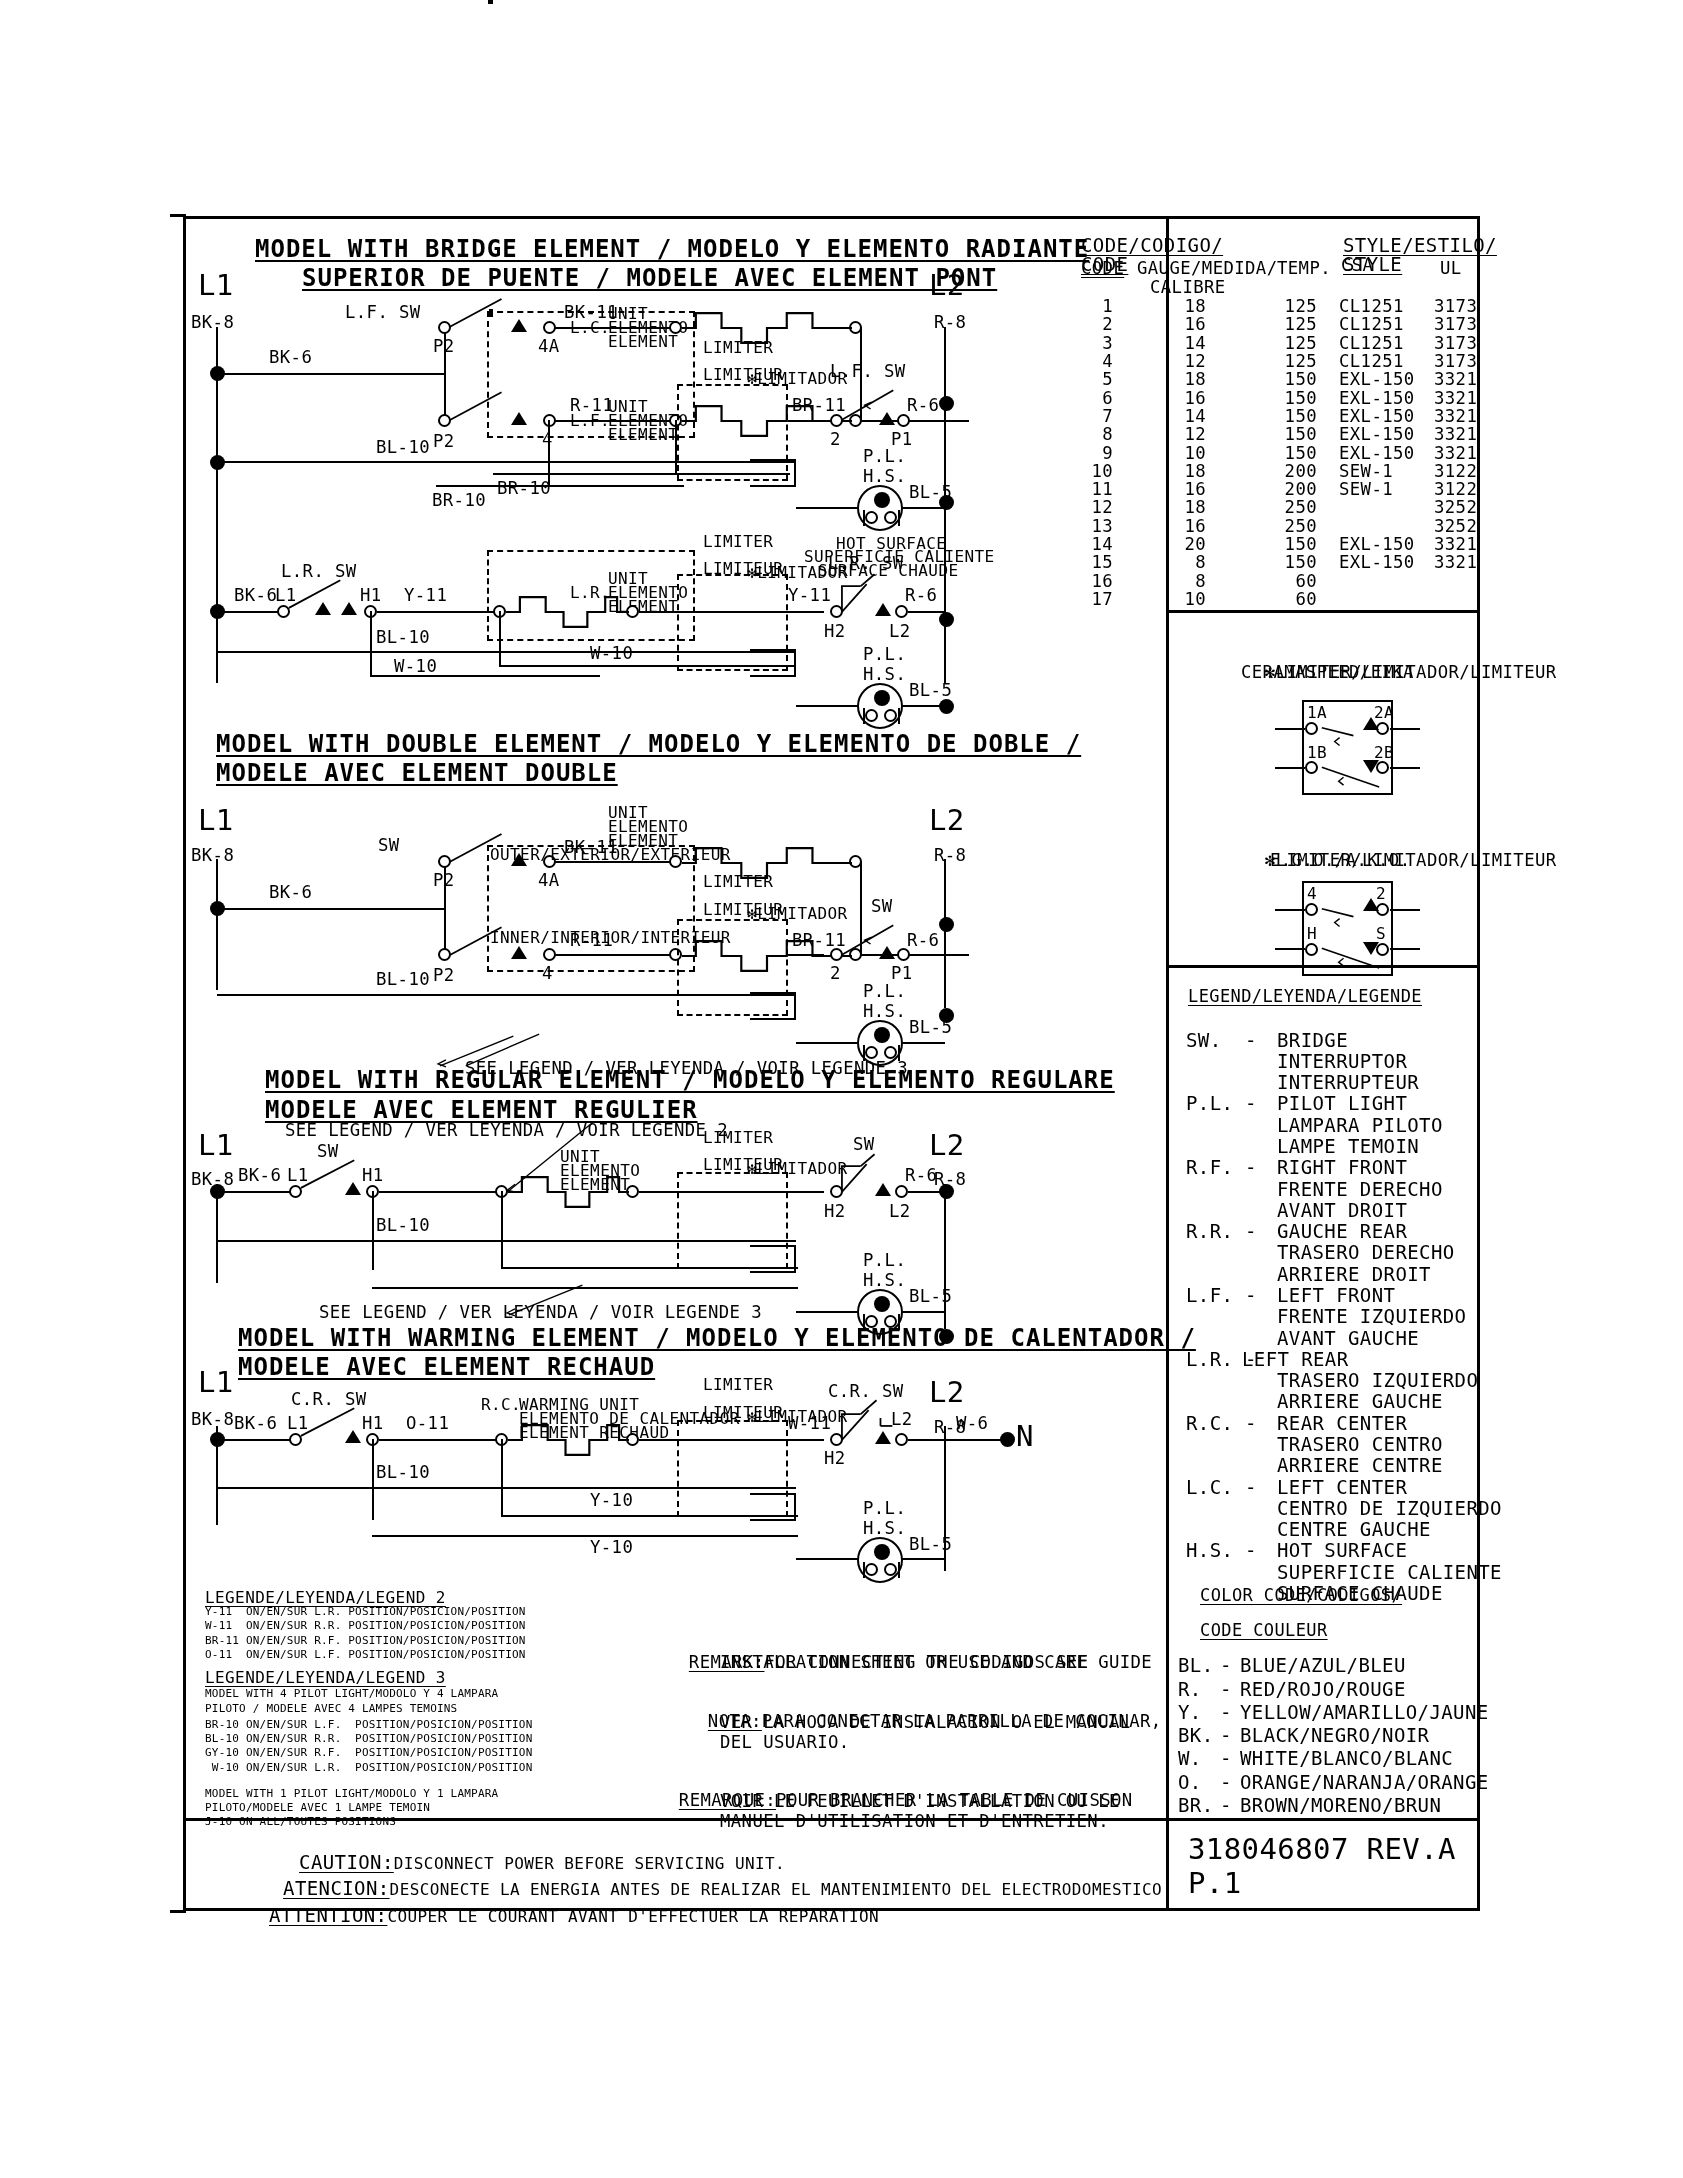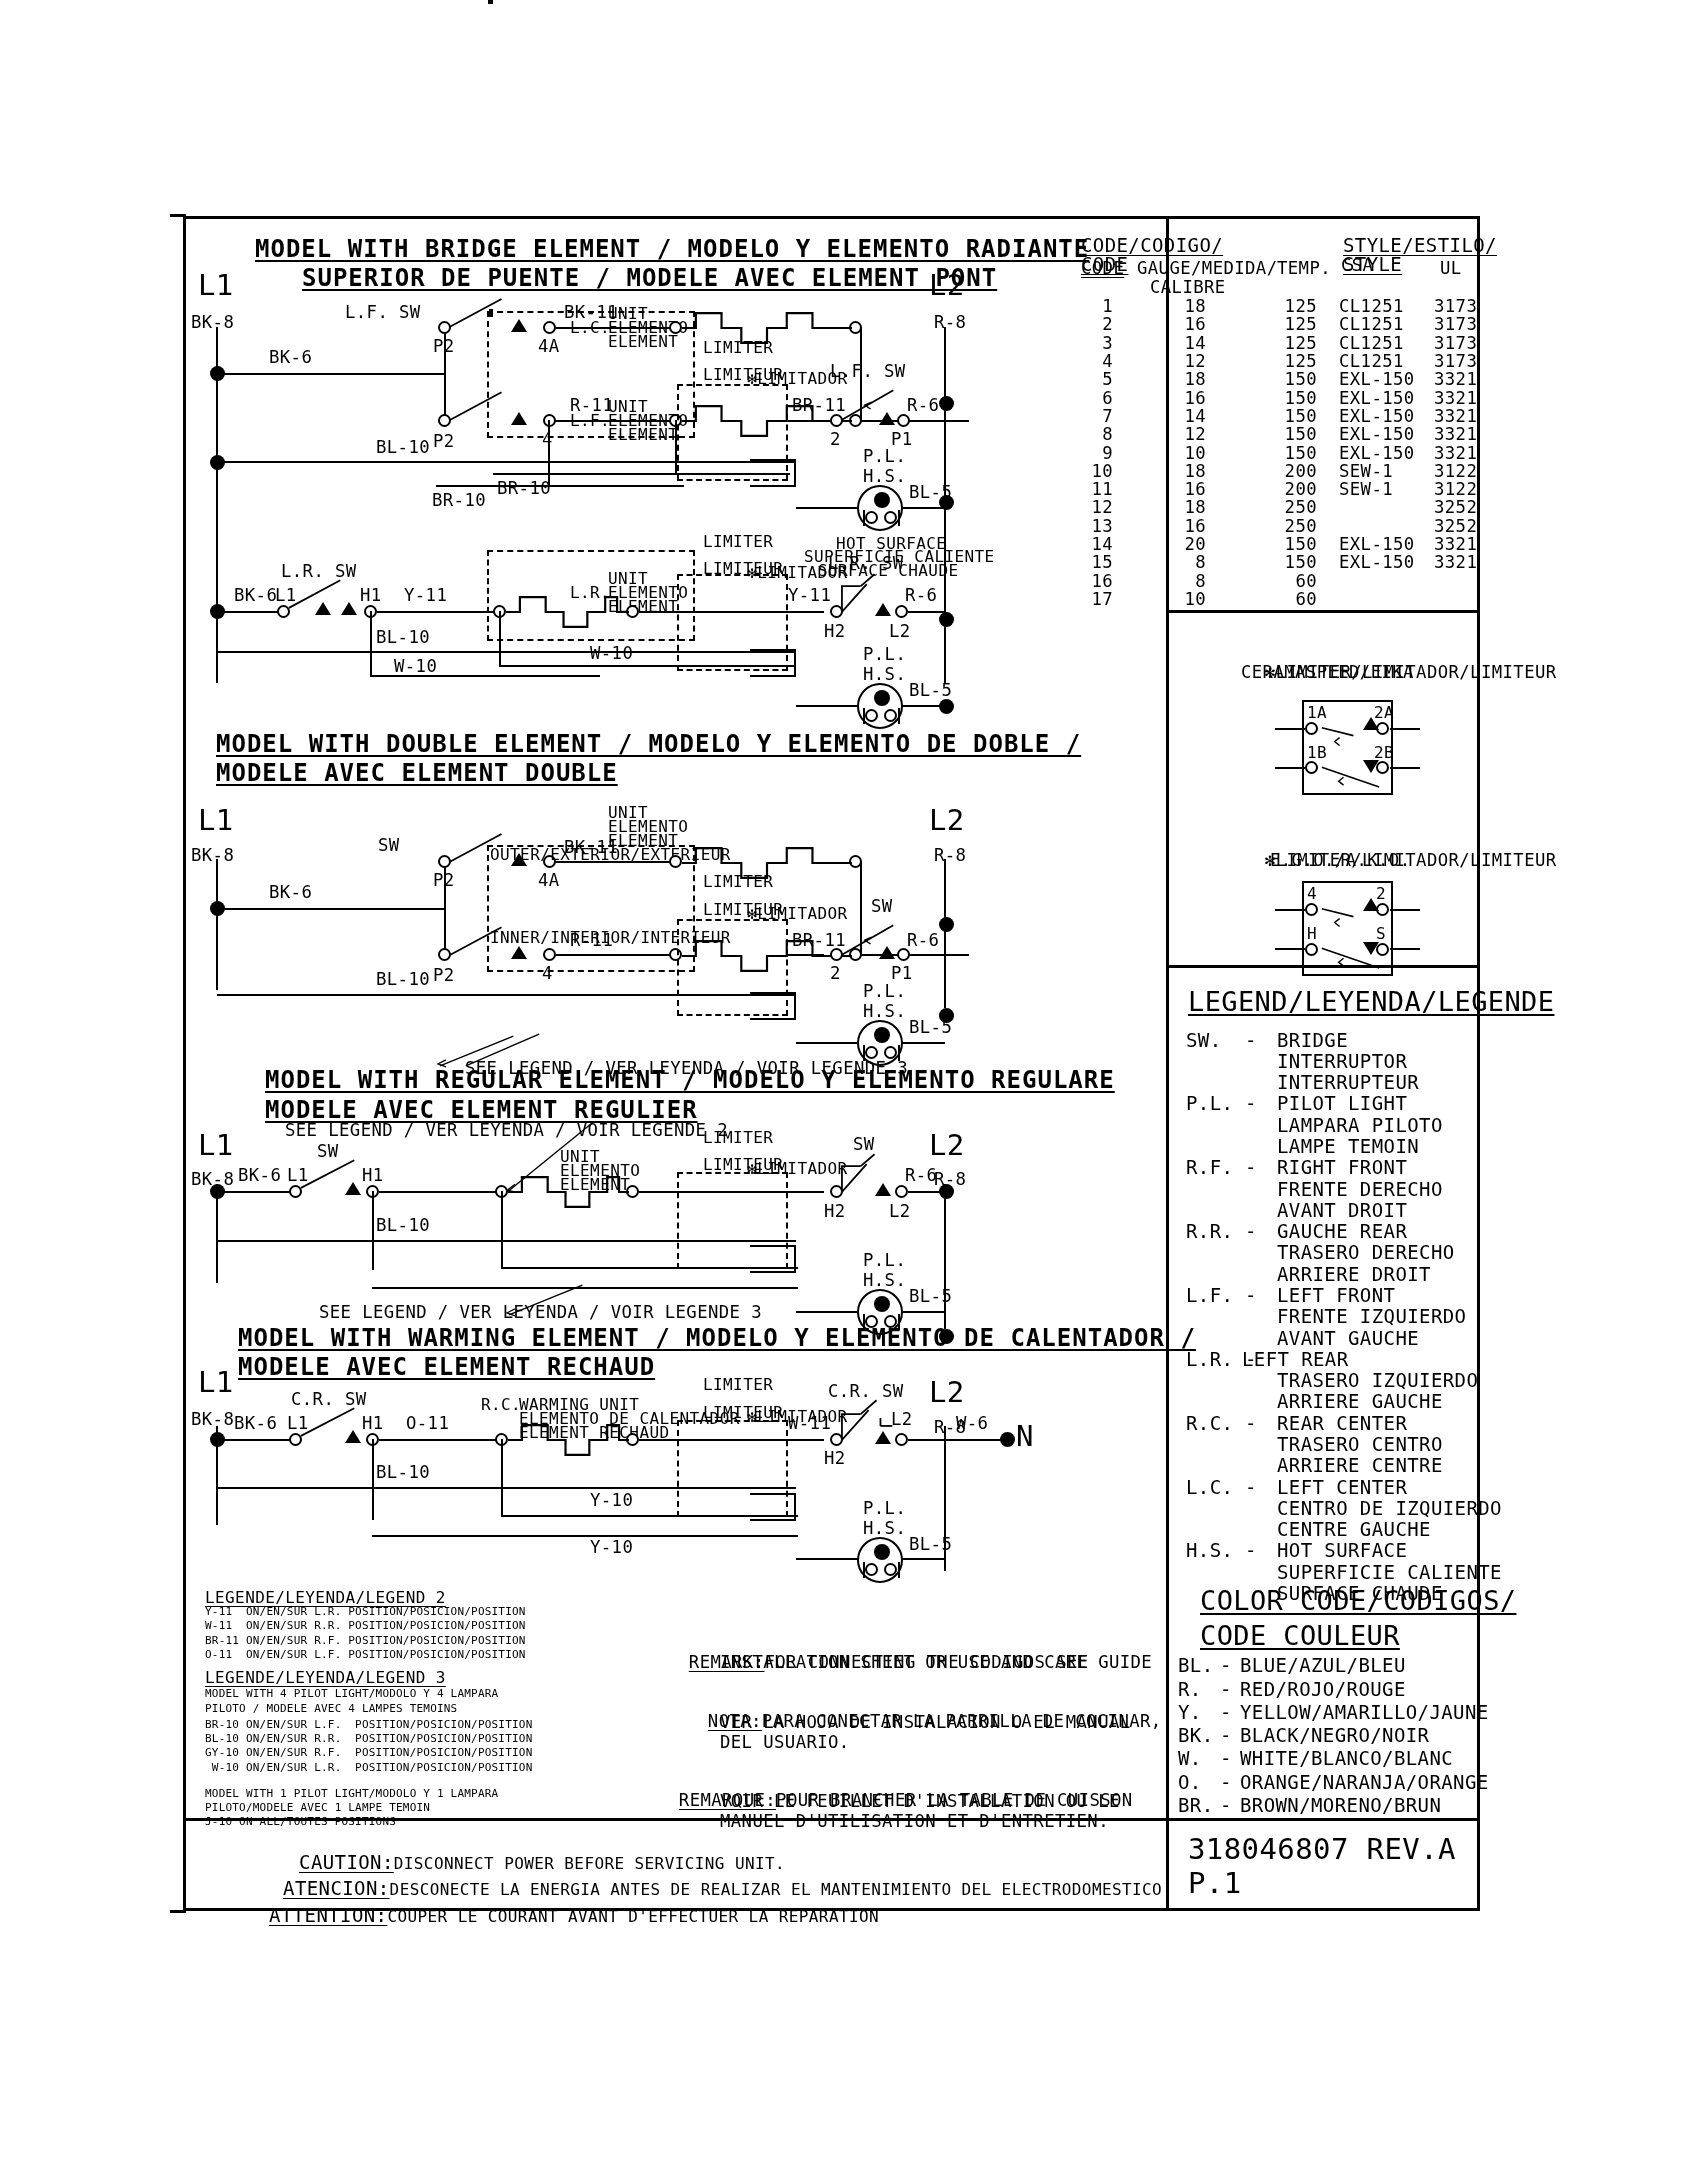--- a/index.html
+++ b/index.html
@@ -27,21 +27,21 @@
   .t {
     position:absolute;
     white-space:pre;
     font-family:"DejaVu Sans Mono", monospace;
     line-height:1.12;
     letter-spacing:0.4px;
   }
   .sz11 { font-size:16px; }
   .sz12 { font-size:17.3px; }
   .sz13 { font-size:19px; }
-  .sz14 { font-size:27px; }
+  .sz14 { font-size:17px; }
   .sz16 { font-size:24px; }
   .sz20 { font-size:29px; }
   .bold { font-weight:bold; letter-spacing:1px; }
   .ul   { text-decoration:underline; text-underline-offset:3px; }
   .tiny { font-size:11px; letter-spacing:0.2px; }
 
   
   .h { position:absolute; height:2px; background:#000; }
   .v { position:absolute; width:2px; background:#000; }
   .h3 { position:absolute; height:3px; background:#000; }

